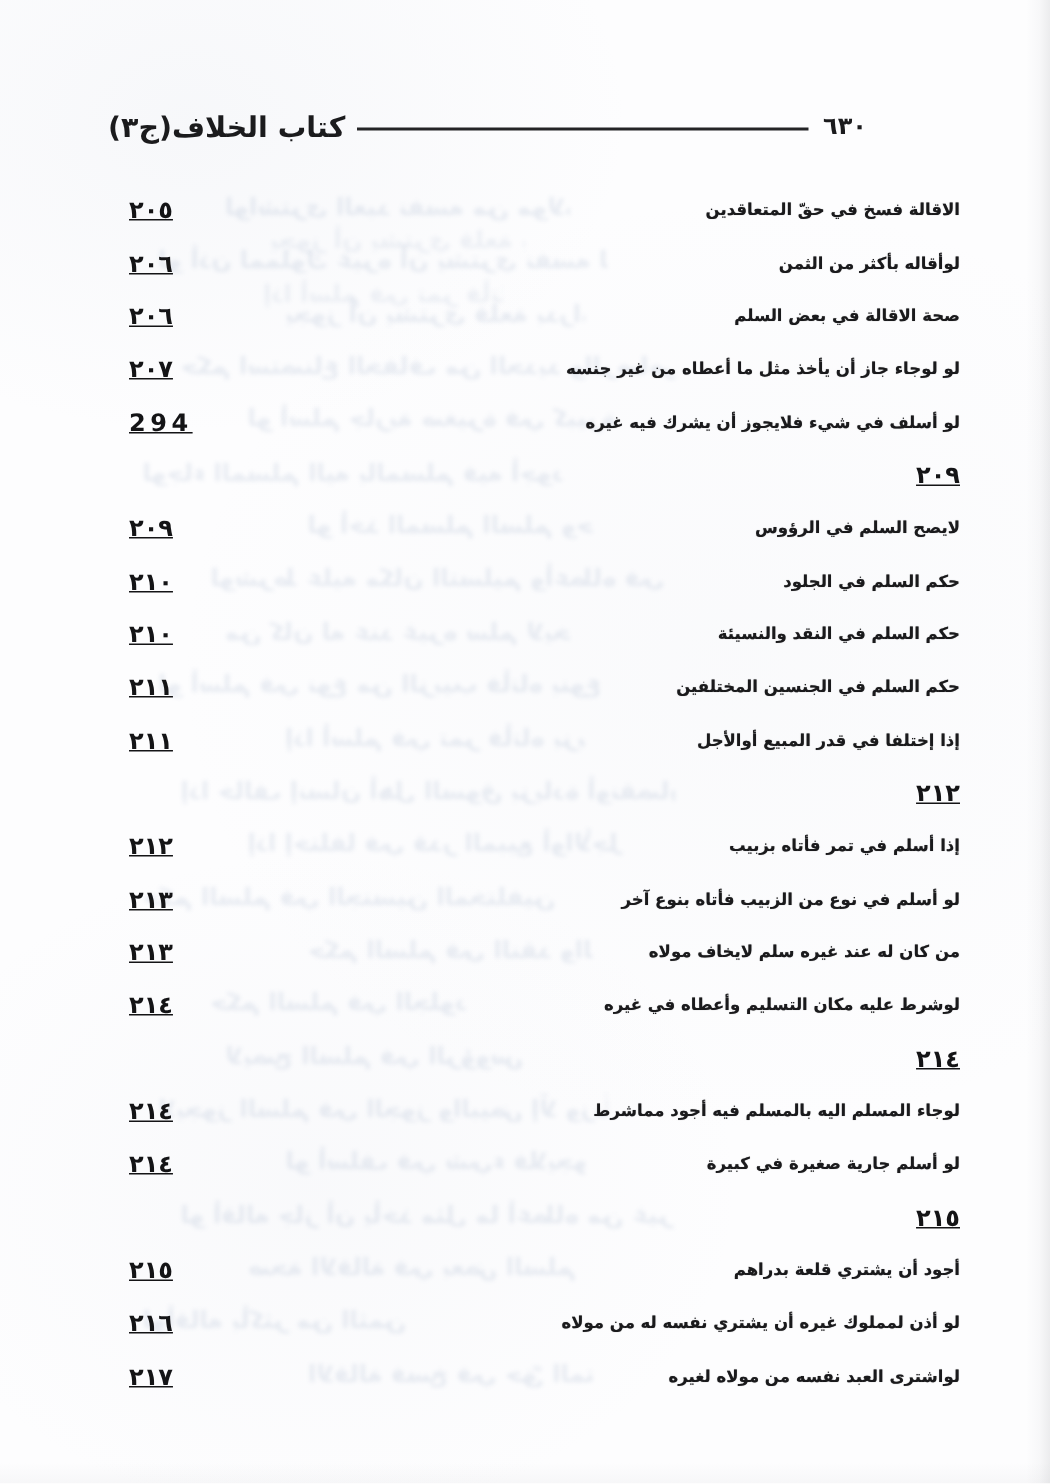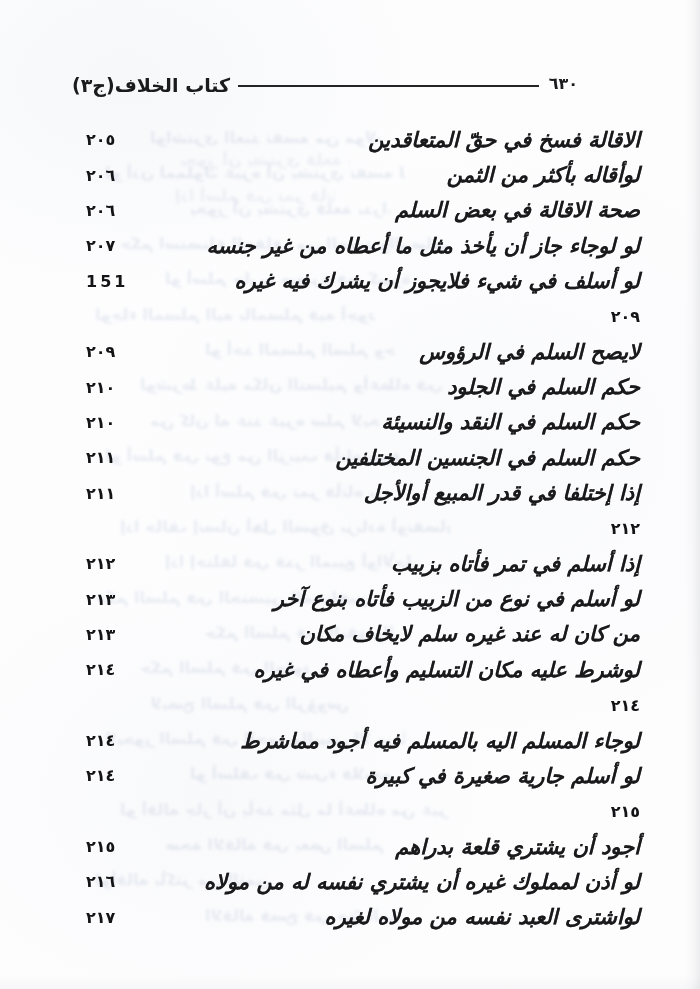--- a/index.html
+++ b/index.html
@@ -59,33 +59,33 @@
     top:122px;right:60px;left:86px;
     direction:rtl;
   }
   .row{
     display:flex;
     justify-content:space-between;
     align-items:center;
     height:35.35px;
   }
   .row .t{
-    font-size:21px;
+    font-size:11px;
     font-weight:bold;
     white-space:nowrap;
     color:#1a1a1c;
     text-shadow:0 0 0.5px rgba(20,20,22,0.6);
-    font-style:italic;
   }
   .row .n{
     font-size:16px;
     font-weight:bold;
     letter-spacing:3px;
     white-space:nowrap;
     color:#141416;
+    text-decoration:underline;
   }
 </style>
 </head>
 <body>
 
 <div class="page">
 
   <div class="ghost-layer">
       <span style="top: 128px; left: 150px; width: 230px;">لواشترى العبد نفسه من مولاه لغيره</span>
       <span style="top: 163.35px; left: 105px; width: 300px;">لو أذن لمملوك  غيره أن يشتري نفسه له من مولاه</span>
@@ -136,21 +136,21 @@
       <span class="n">٢٠٦</span>
     </div>
 
     <div class="row">
       <span class="t">لو لوجاء جاز أن يأخذ مثل ما أعطاه من غير جنسه</span>
       <span class="n">٢٠٧</span>
     </div>
 
     <div class="row">
       <span class="t">لو أسلف في شيء فلايجوز أن يشرك فيه غيره</span>
-      <span class="n">151</span>
+      <span class="n">294</span>
     </div>
 
     <div class="row">
       <span class="n">٢٠٩</span>
     </div>
 
     <div class="row">
       <span class="t">لايصح السلم في الرؤوس</span>
       <span class="n">٢٠٩</span>
     </div>
@@ -183,21 +183,21 @@
       <span class="t">إذا أسلم في تمر فأتاه بزبيب</span>
       <span class="n">٢١٢</span>
     </div>
 
     <div class="row">
       <span class="t">لو أسلم في نوع من الزبيب فأتاه بنوع آخر</span>
       <span class="n">٢١٣</span>
     </div>
 
     <div class="row">
-      <span class="t">من كان له عند غيره  سلم لايخاف مكان</span>
+      <span class="t">من كان له عند غيره  سلم لايخاف مولاه</span>
       <span class="n">٢١٣</span>
     </div>
 
     <div class="row">
       <span class="t">لوشرط عليه مكان التسليم وأعطاه في غيره</span>
       <span class="n">٢١٤</span>
     </div>
 
     <div class="row">
       <span class="n">٢١٤</span>

